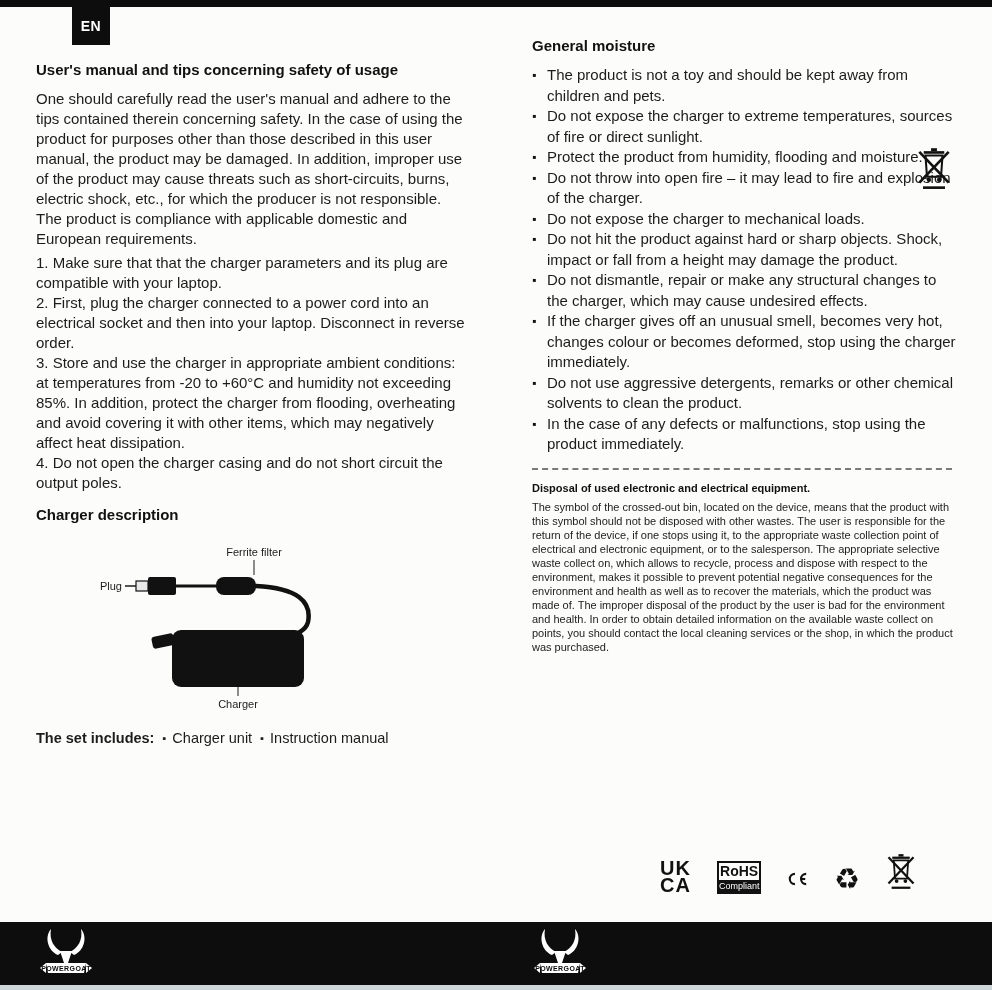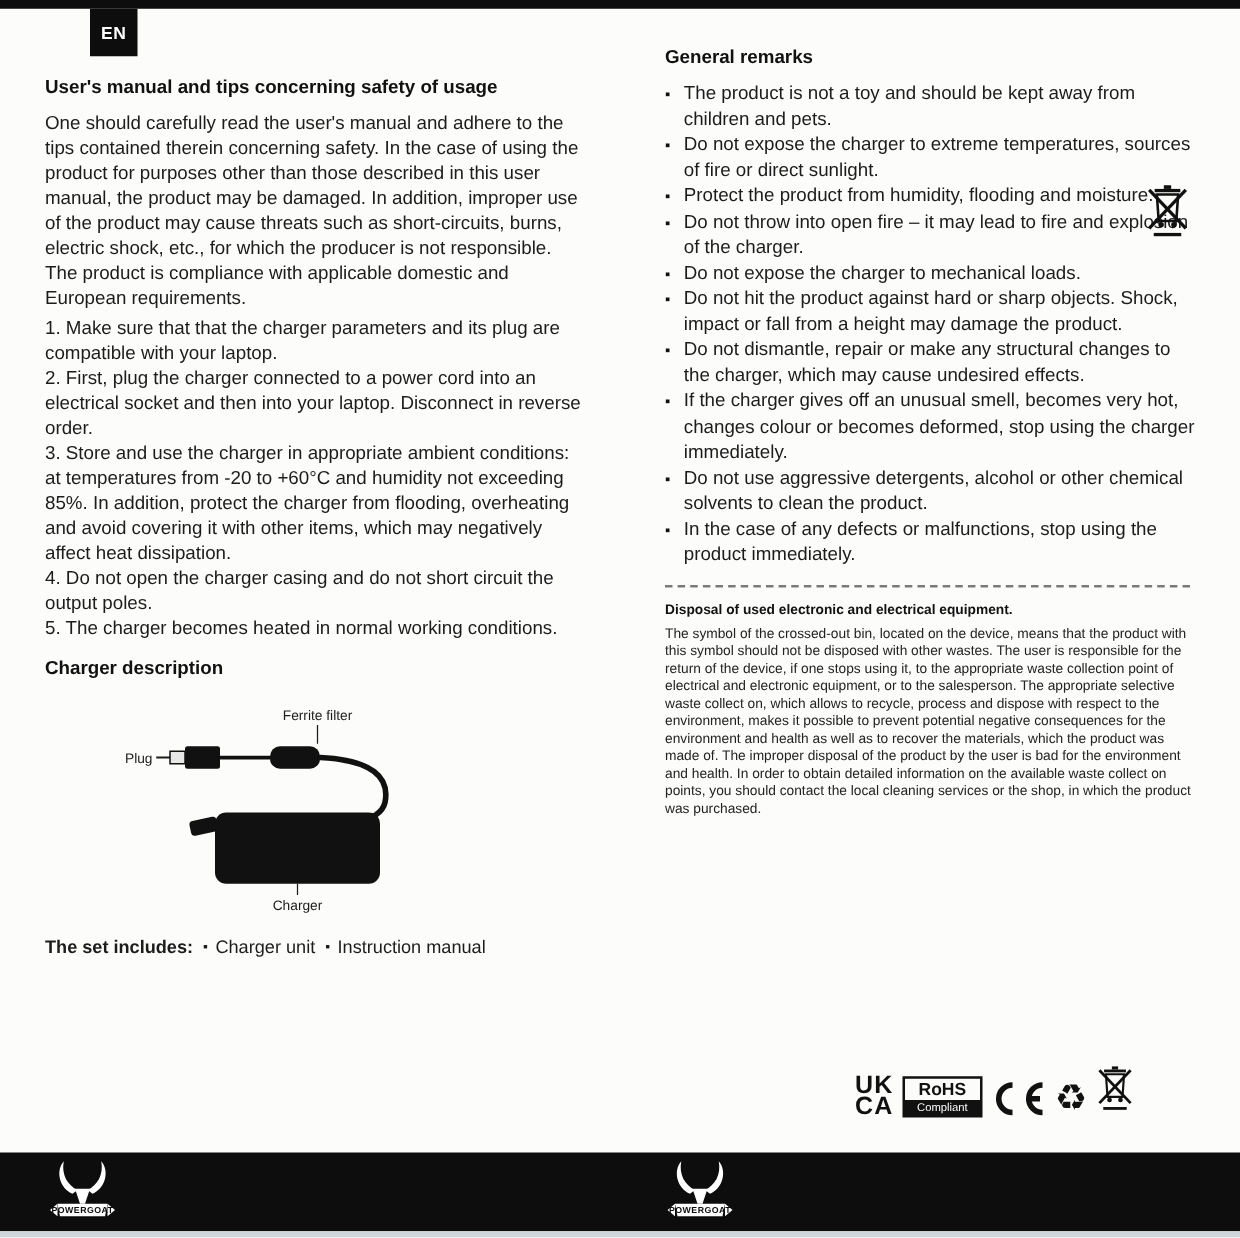--- a/index.html
+++ b/index.html
@@ -34,22 +34,22 @@
   p.small{font-size:11px;line-height:14px;margin:0;color:#222;}
   .diagram-wrap{position:relative;width:320px;height:182px;margin:2px 0 4px 40px;}
   .diagram-wrap svg{display:block;}
   .diagram-label{font-size:11px;fill:#1c1c1c;font-family:"Liberation Sans",sans-serif;}
   .set-line{font-size:14.5px;margin-top:14px;}
   .set-line b{font-weight:bold;}
   .set-item{margin-left:4px;}
   .sq-bullet{font-size:11px;vertical-align:1px;margin:0 2px 0 8px;}
   
   .marks-row{
-    position:absolute;left:684px;top:846px;width:256px;height:48px;
-    display:flex;align-items:flex-end;gap:7px;
+    position:absolute;left:660px;top:846px;width:256px;height:48px;
+    display:flex;align-items:flex-end;gap:26px;justify-content:flex-end;
   }
   .ukca{display:flex;flex-direction:column;line-height:17px;font-size:20px;font-weight:bold;color:#111;letter-spacing:1px;}
   .rohs{border:2.5px solid #111;text-align:center;width:60px;}
   .rohs .rohs-name{display:block;font-size:14px;font-weight:bold;line-height:17px;color:#111;}
   .rohs .rohs-sub{display:block;background:#111;color:#fff;font-size:9px;line-height:12px;}
   .recycle-glyph{font-size:29px;line-height:30px;color:#111;}
   .weee-top{position:absolute;left:916px;top:146px;}
   
   .footer-bar{position:absolute;left:0;top:922px;width:992px;height:63px;background:#0d0d0d;}
   .goat-logo{position:absolute;top:3px;}
@@ -69,21 +69,20 @@
   </div>
 
   <div class="col col-left">
     <h2 class="sec">User's manual and tips concerning safety of usage</h2>
     <p class="body">One should carefully read the user's manual and adhere to the tips contained therein concerning safety. In the case of using the product for purposes other than those described in this user manual, the product may be damaged. In addition, improper use of the product may cause threats such as short-circuits, burns, electric shock, etc., for which the producer is not responsible. The product is compliance with applicable domestic and European requirements.</p>
 
     <p class="num-item">1. Make sure that that the charger parameters and its plug are compatible with your laptop.</p>
     <p class="num-item">2. First, plug the charger connected to a power cord into an electrical socket and then into your laptop. Disconnect in reverse order.</p>
     <p class="num-item">3. Store and use the charger in appropriate ambient conditions: at temperatures from -20 to +60°C and humidity not exceeding 85%. In addition, protect the charger from flooding, overheating and avoid covering it with other items, which may negatively affect heat dissipation.</p>
     <p class="num-item">4. Do not open the charger casing and do not short circuit the output poles.</p>
-    <p class="num-item">5. The charger becomes heated in normal working conditions.</p>
 
     <h3 class="sec">Charger description</h3>
 
     <div class="diagram-wrap">
       <svg width="320" height="182" viewBox="0 0 320 182">
 
         <text class="diagram-label" x="178" y="22" text-anchor="middle">Ferrite filter</text>
         <line x1="178" y1="26" x2="178" y2="41" stroke="#1c1c1c" stroke-width="1"></line>
 
         <text class="diagram-label" x="46" y="56" text-anchor="end">Plug</text>
@@ -106,31 +105,31 @@
         <text class="diagram-label" x="162" y="174" text-anchor="middle">Charger</text>
       </svg>
     </div>
 
     <p class="set-line">
       <b>The set includes:</b><span class="sq-bullet">▪</span><span class="set-item">Charger unit</span><span class="sq-bullet">▪</span><span class="set-item">Instruction manual</span>
     </p>
   </div>
 
   <div class="col col-right">
-    <h2 class="sec">General remarks</h2>
+    <h2 class="sec">General moisture</h2>
     <ul class="bullets">
       <li>The product is not a toy and should be kept away from children and pets.</li>
       <li>Do not expose the charger to extreme temperatures, sources of fire or direct sunlight.</li>
       <li>Protect the product from humidity, flooding and moisture.</li>
       <li>Do not throw into open fire – it may lead to fire and explosion of the charger.</li>
       <li>Do not expose the charger to mechanical loads.</li>
       <li>Do not hit the product against hard or sharp objects. Shock, impact or fall from a height may damage the product.</li>
       <li>Do not dismantle, repair or make any structural changes to the charger, which may cause undesired effects.</li>
       <li>If the charger gives off an unusual smell, becomes very hot, changes colour or becomes deformed, stop using the charger immediately.</li>
-      <li>Do not use aggressive detergents, alcohol or other chemical solvents to clean the product.</li>
+      <li>Do not use aggressive detergents, remarks or other chemical solvents to clean the product.</li>
       <li>In the case of any defects or malfunctions, stop using the product immediately.</li>
     </ul>
 
     <hr class="dashed-divider">
 
     <h4 class="small-head">Disposal of used electronic and electrical equipment.</h4>
     <p class="small">The symbol of the crossed-out bin, located on the device, means that the product with this symbol should not be disposed with other wastes. The user is responsible for the return of the device, if one stops using it, to the appropriate waste collection point of electrical and electronic equipment, or to the salesperson. The appropriate selective waste collect on, which allows to recycle, process and dispose with respect to the environment, makes it possible to prevent potential negative consequences for the environment and health as well as to recover the materials, which the product was made of. The improper disposal of the product by the user is bad for the environment and health. In order to obtain detailed information on the available waste collect on points, you should contact the local cleaning services or the shop, in which the product was purchased.</p>
   </div>
 
   <div class="weee-top">

